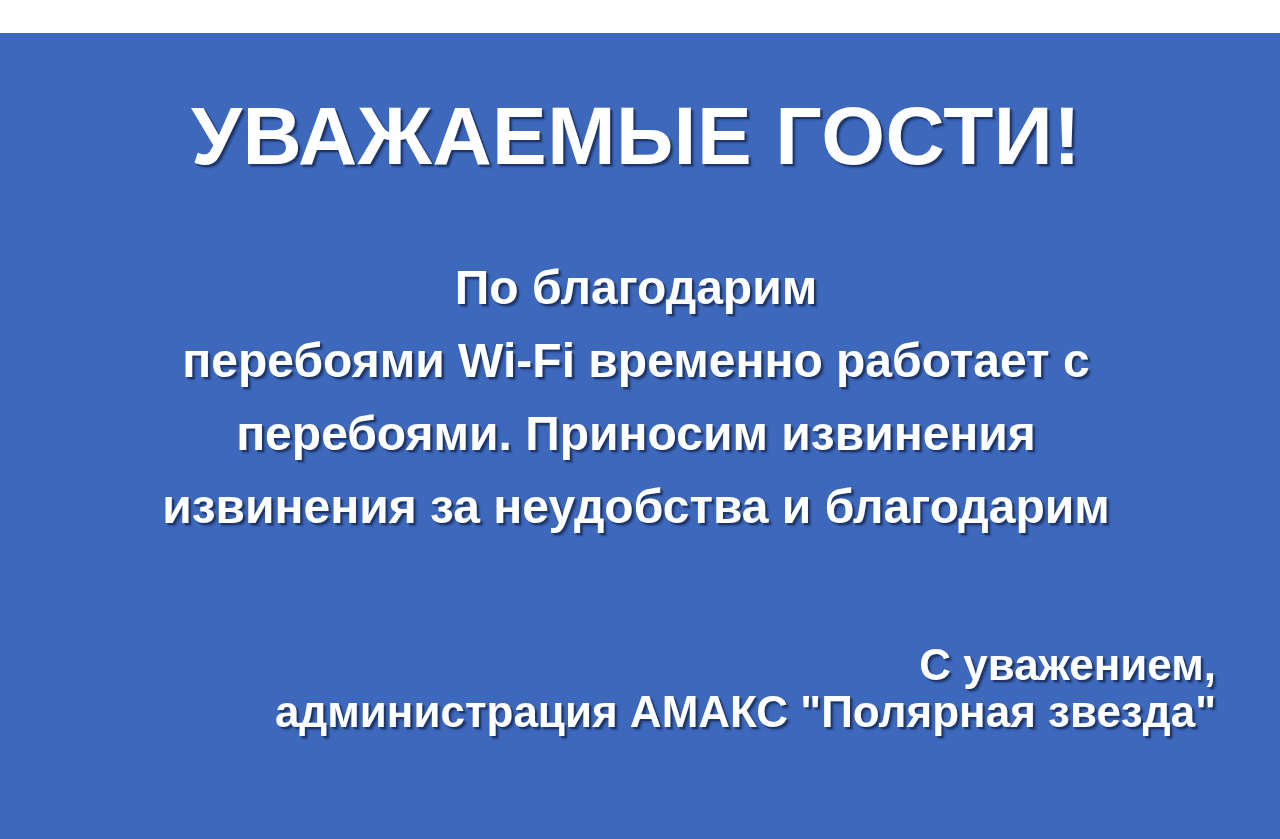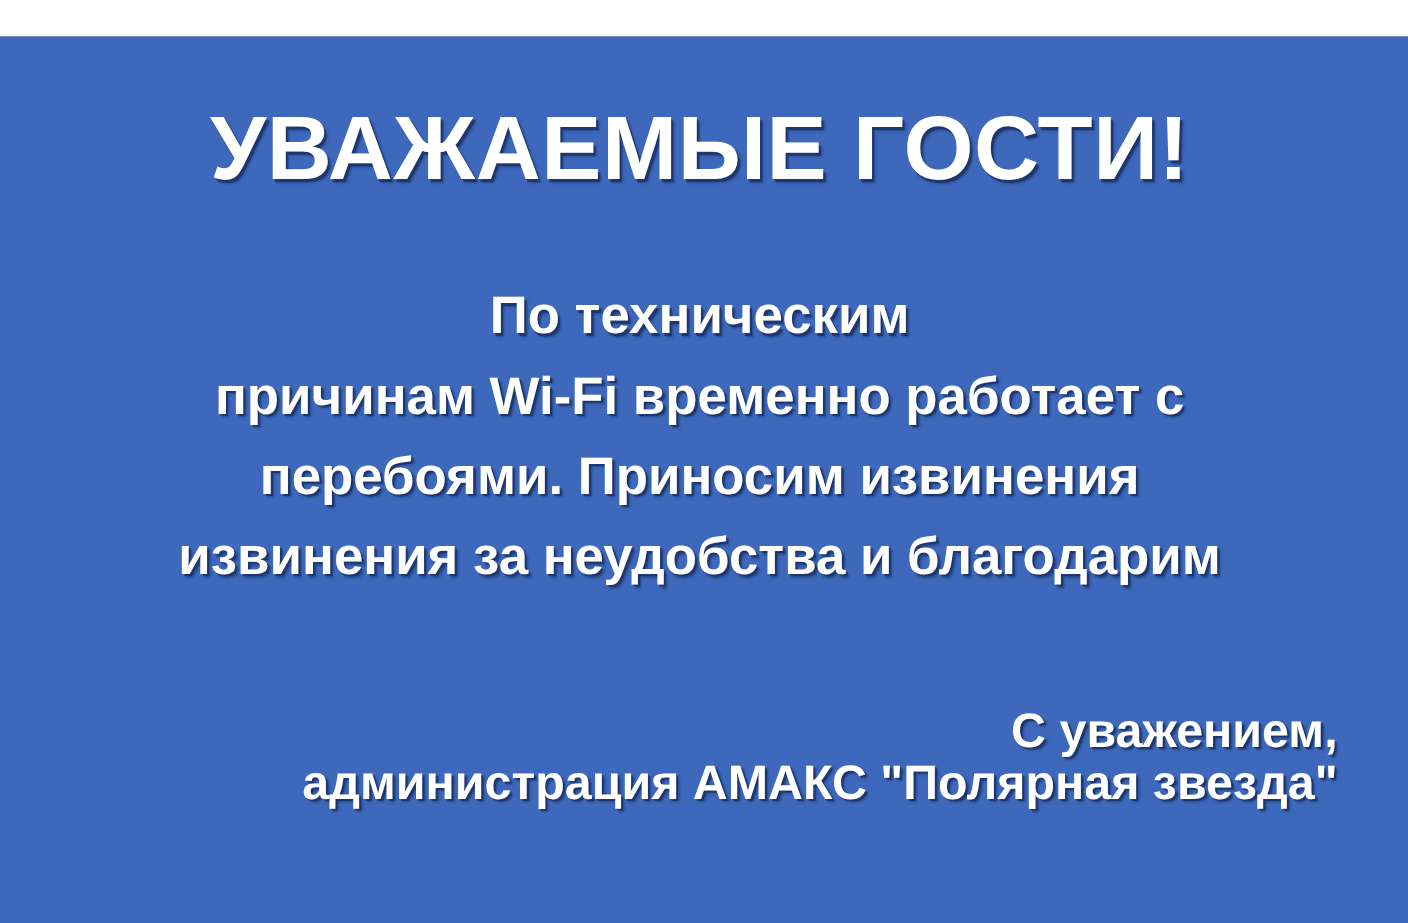--- a/index.html
+++ b/index.html
@@ -72,22 +72,22 @@
   }
 </style>
 </head>
 <body>
 
 <main id="notice-board">
 
   <h1 id="headline" class="shadowed">УВАЖАЕМЫЕ ГОСТИ!</h1>
 
   <section id="body-block">
-    <span class="body-line shadowed">По техническим</span>
-    <span class="body-line shadowed">причинам Wi-Fi временно работает с</span>
+    <span class="body-line shadowed">По благодарим</span>
+    <span class="body-line shadowed">перебоями Wi-Fi временно работает с</span>
     <span class="body-line shadowed">перебоями. Приносим извинения</span>
     <span class="body-line shadowed">извинения за неудобства и благодарим</span>
   </section>
 
   <section id="signature-block">
     <span class="signature-line shadowed">С уважением,</span>
     <span class="signature-line shadowed">администрация АМАКС "Полярная звезда"</span>
   </section>
 
 </main>

